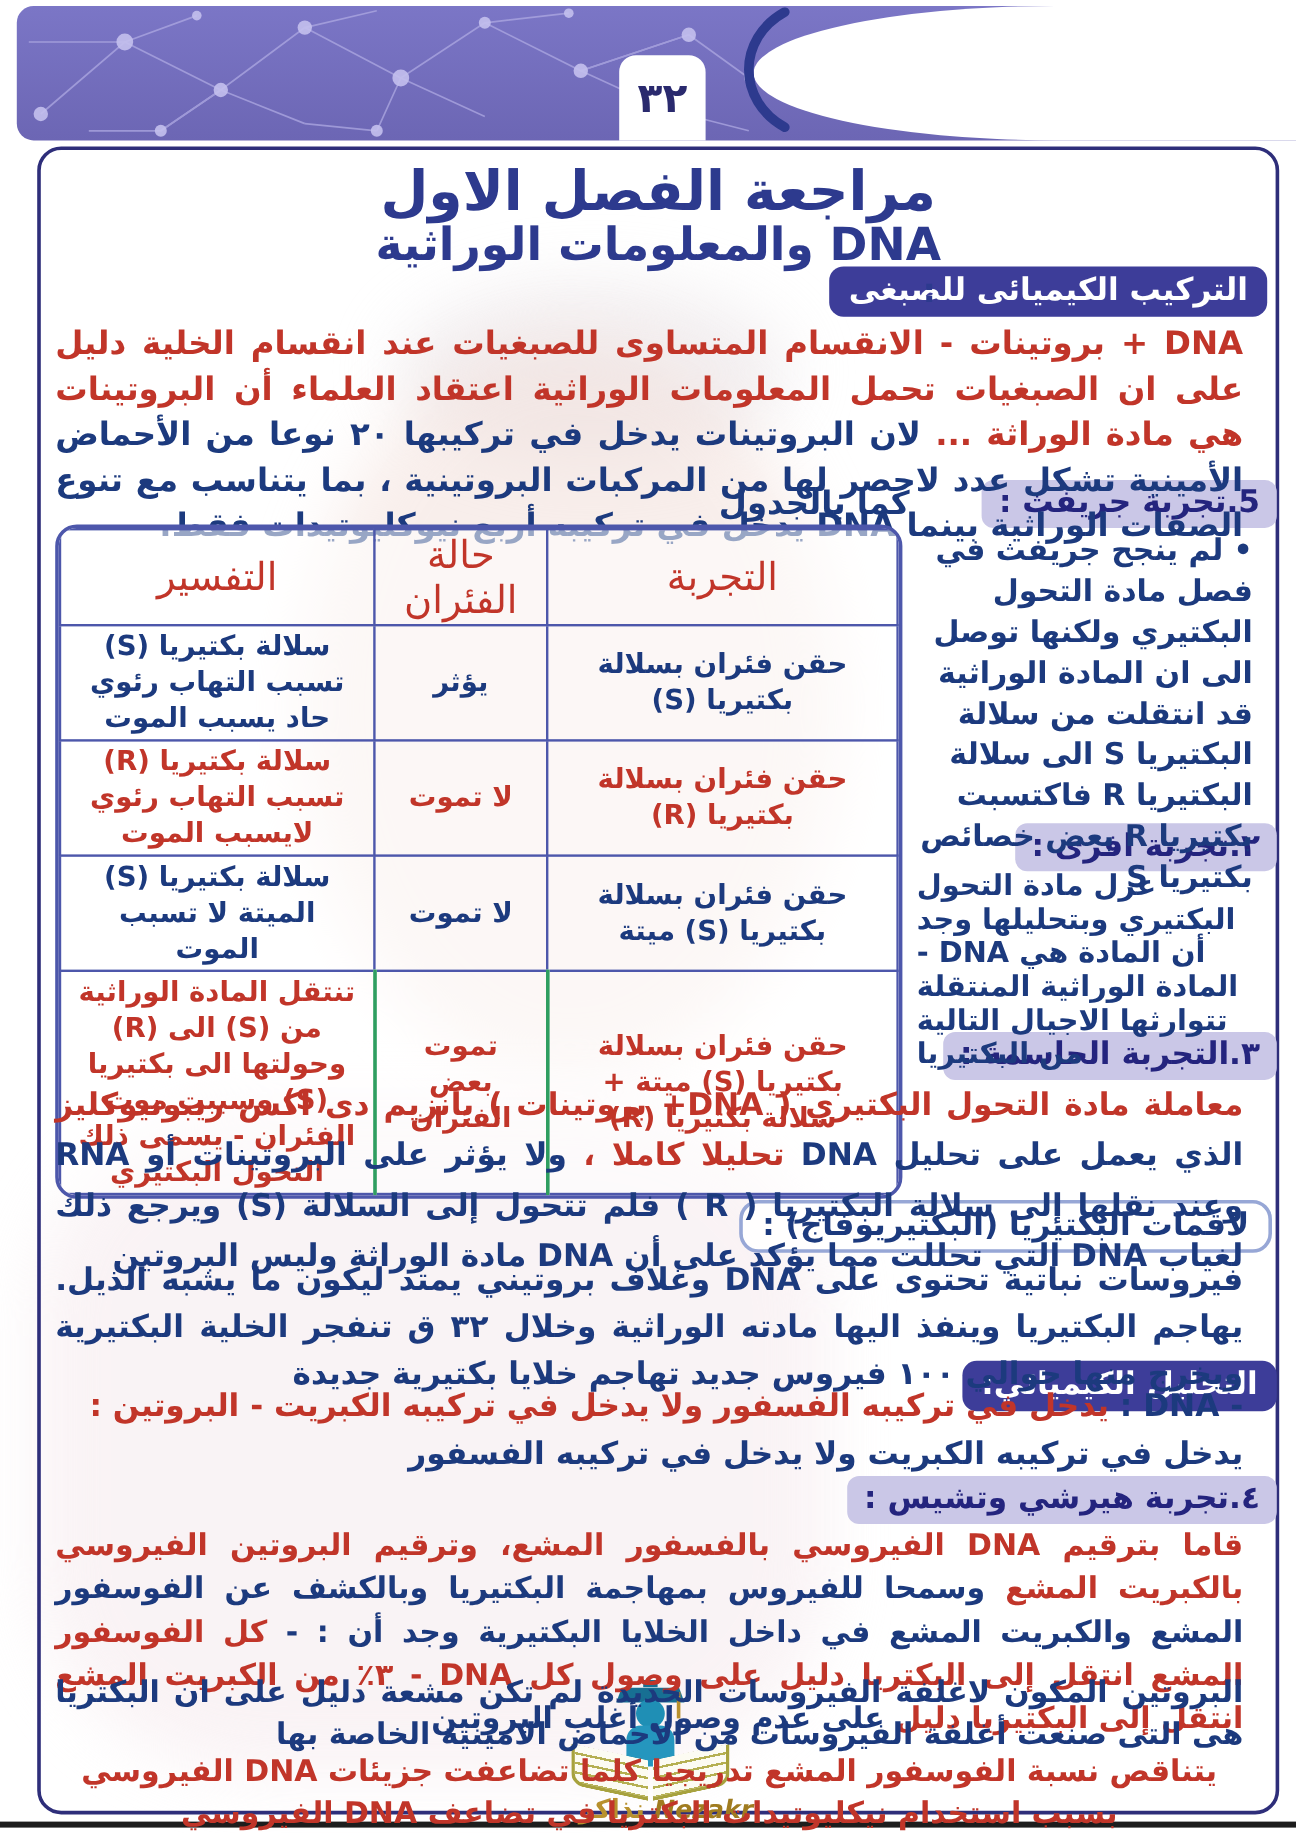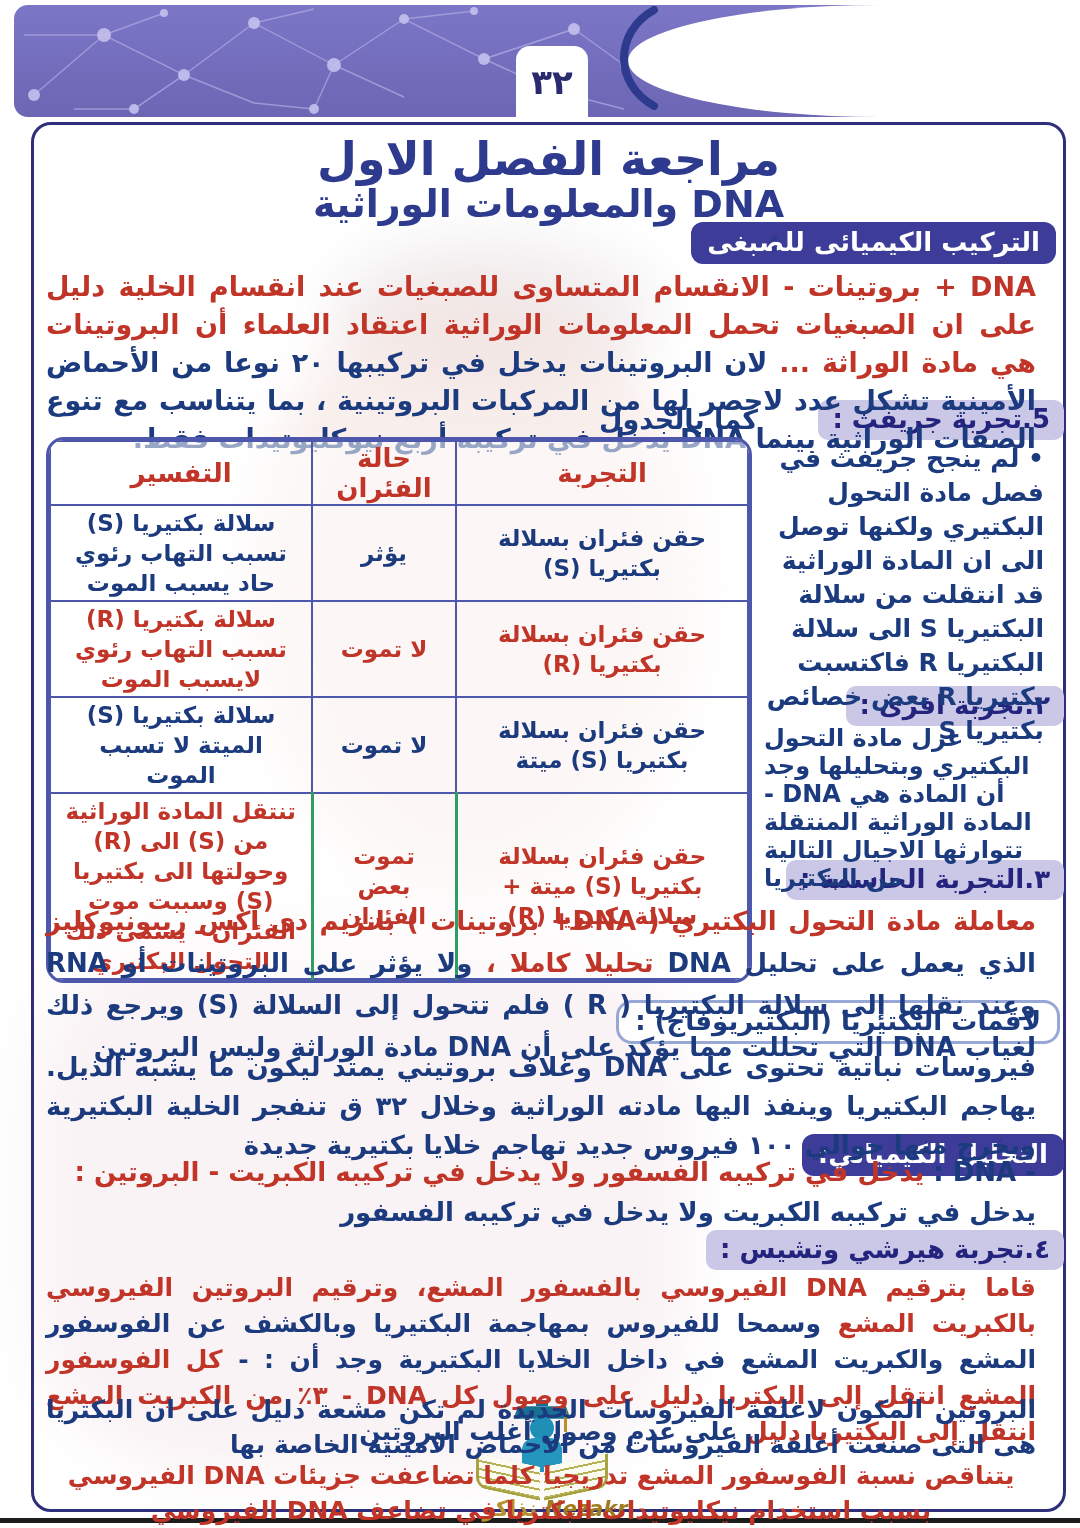--- a/index.html
+++ b/index.html
@@ -69,21 +69,21 @@
   .b{color:var(--navy);}
   .intro{left:46px;top:268px;width:990px;font-size:27px;line-height:38px;}
   .note-table{position:absolute;top:404px;right:322px;color:var(--navy);font-size:27px;font-weight:700;direction:rtl;}
   
   .tbl-wrap{
     position:absolute;left:46px;top:437px;width:706px;
     border:3px solid var(--tborder);border-radius:18px;overflow:hidden;background:rgba(255,255,255,.55);z-index:3;
   }
   table.gtable{width:100%;border-collapse:collapse;direction:rtl;}
   .gtable th{
-    color:var(--red);font-size:26px;font-weight:700;height:41px;
+    color:var(--red);font-size:32px;font-weight:400;height:41px;
     border:2px solid var(--tborder);text-align:center;
   }
   .gtable td{
     border:2px solid var(--tborder);text-align:center;font-size:23px;font-weight:700;
     padding:2px 10px;line-height:30px;
   }
   .gtable tr[data-color="blue"] td{color:var(--navy);}
   .gtable tr[data-color="red"] td{color:var(--red);}
   .gtable tr.h1{height:78px;} .gtable tr.h2{height:84px;} .gtable tr.h3{height:72px;} .gtable tr.h4{height:124px;}
   .gtable tr.lastrow td.mid{border-left:3px solid var(--green);border-right:3px solid var(--green);}

